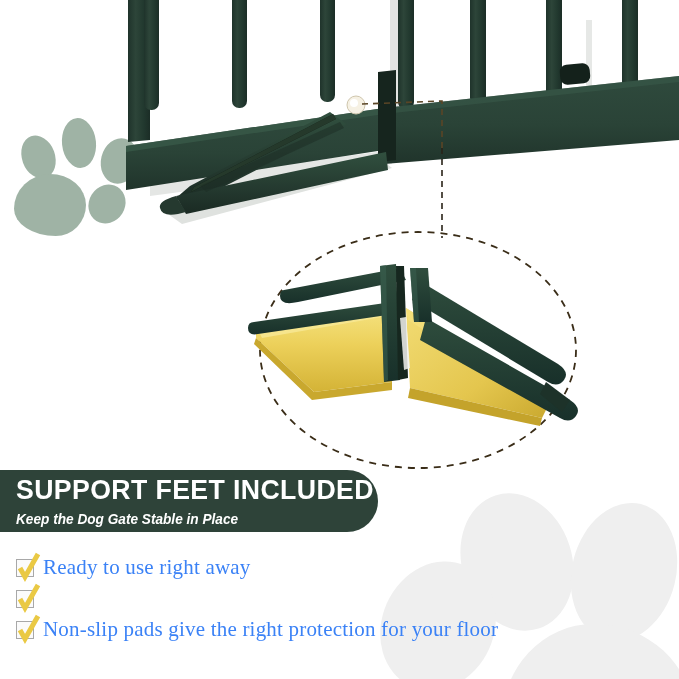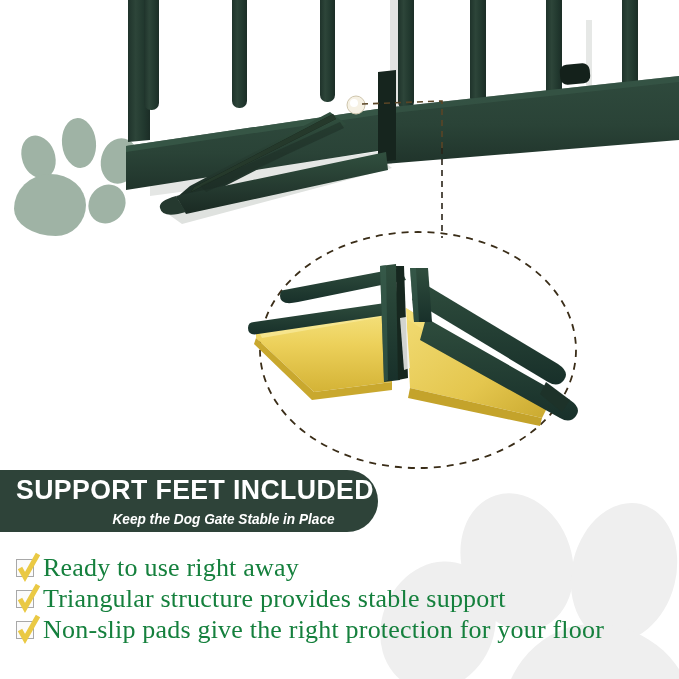--- a/index.html
+++ b/index.html
@@ -4,21 +4,21 @@
 <style>
   html,body{margin:0;padding:0;background:#ffffff;}
   body{
     width:679px;height:679px;overflow:hidden;position:relative;
     font-family:"Liberation Sans",sans-serif;
     -webkit-font-smoothing:antialiased;
   }
   .stage{position:absolute;inset:0;background:#ffffff;}
 
   
-  .layer{position:absolute;inset:0;text-align:right;}
+  .layer{position:absolute;inset:0;}
   .l-bg{z-index:1;}
   .l-photo{z-index:2;}
   .l-callout{z-index:3;}
   .l-detail{z-index:4;}
   .l-text{z-index:6;}
 
   
   .paw{position:absolute;}
   .paw .toe,.paw .pad{position:absolute;border-radius:50%;}
 
@@ -46,21 +46,21 @@
   
   .bullets{position:absolute;left:16px;top:552px;width:640px;}
   .bullet{display:flex;align-items:center;height:31px;margin-bottom:0px;}
   .cbox{
     position:relative;width:16px;height:16px;flex:0 0 16px;
     border:1.2px solid #a8a8a8;background:#fbfbfb;margin-right:9px;
   }
   .cbox svg{position:absolute;left:-1px;top:-8px;overflow:visible;}
   .btxt{
     font-family:"Liberation Serif",serif;
-    font-size:26px;color:#15803d;white-space:nowrap;
+    font-size:21px;color:#3b82f6;white-space:nowrap;
     letter-spacing:.2px;
   }
 
   
   .gate-wrap{position:absolute;left:0;top:0;width:679px;height:250px;}
 
   
   .detail-wrap{position:absolute;left:240px;top:222px;width:360px;height:260px;}
 </style>
 </head>
@@ -252,21 +252,20 @@
         </span>
         <span class="btxt">Ready to use right away</span>
       </div>
 
       <div class="bullet">
         <span class="cbox">
           <svg width="26" height="30" viewBox="0 0 26 30">
             <path d="M4,16 L9,25 L22,2" fill="none" stroke="#eac944" stroke-width="5" stroke-linecap="butt" stroke-linejoin="miter"></path>
           </svg>
         </span>
-        <span class="btxt">Triangular structure provides stable support</span>
       </div>
 
       <div class="bullet">
         <span class="cbox">
           <svg width="26" height="30" viewBox="0 0 26 30">
             <path d="M4,16 L9,25 L22,2" fill="none" stroke="#eac944" stroke-width="5" stroke-linecap="butt" stroke-linejoin="miter"></path>
           </svg>
         </span>
         <span class="btxt">Non-slip pads give the right protection for your floor</span>
       </div>

